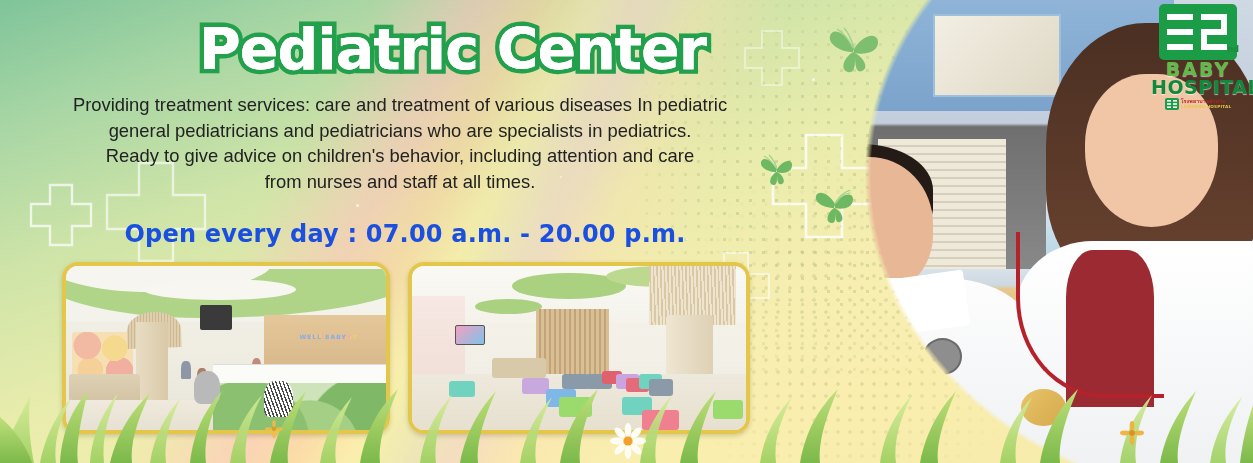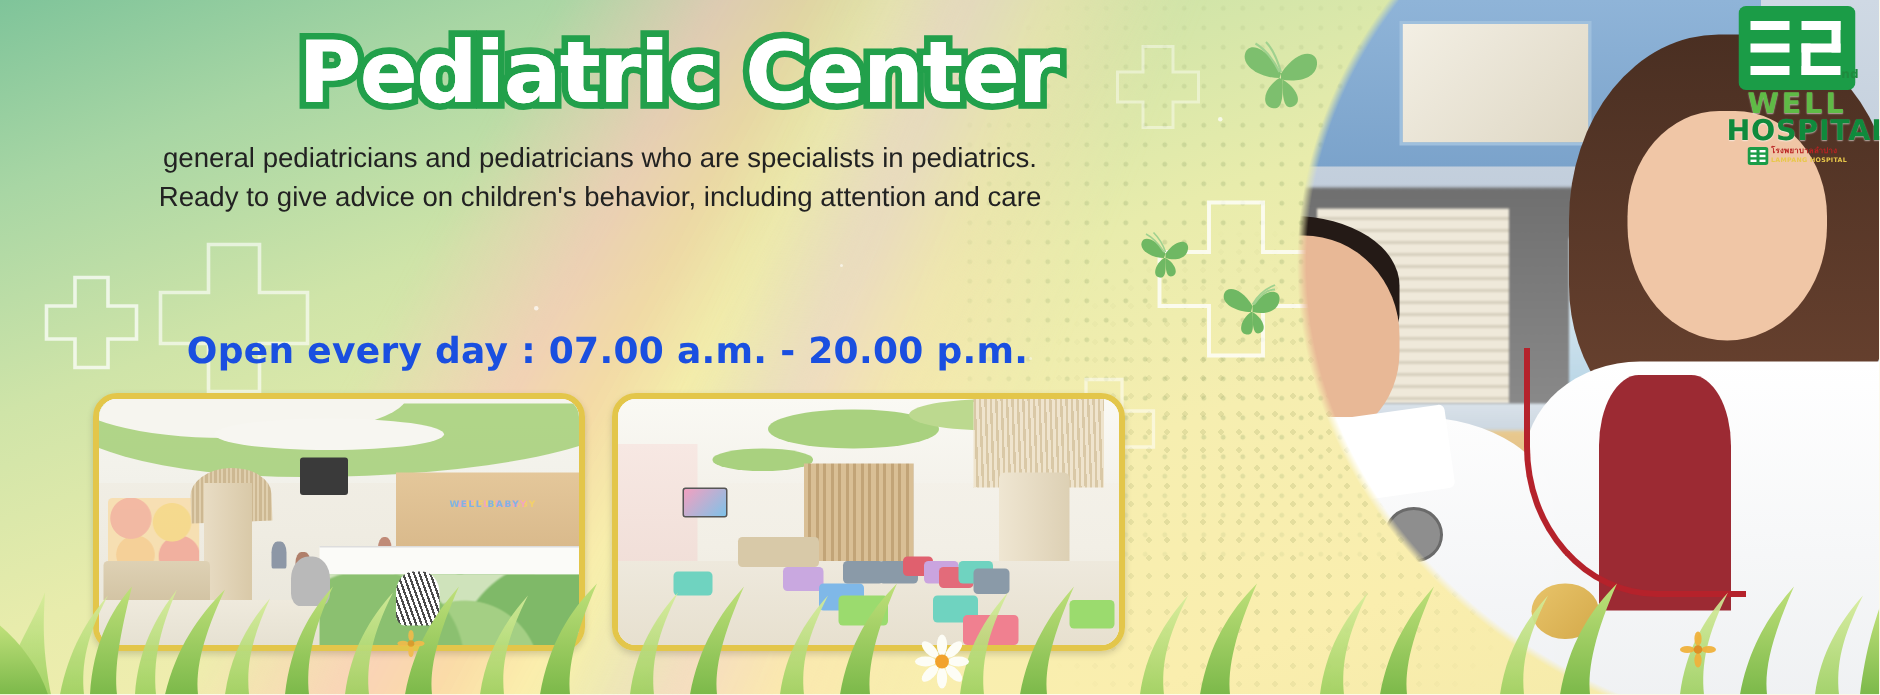--- a/index.html
+++ b/index.html
@@ -388,21 +388,21 @@
           <rect x="8" y="40" width="26" height="6"></rect>
           <rect x="42" y="10" width="26" height="6"></rect>
           <rect x="62" y="10" width="6" height="21"></rect>
           <rect x="42" y="25" width="26" height="6"></rect>
           <rect x="42" y="25" width="6" height="21"></rect>
           <rect x="42" y="40" width="26" height="6"></rect>
         </g>
       </svg>
       <span class="logo-nd">nd</span>
     </div>
-    <div class="logo-green">WELL</div>
+    <div class="logo-green">BABY</div>
     <div class="logo-hosp">HOSPITAL</div>
     <div class="logo-foot">
       <svg width="14" height="12" viewBox="0 0 14 12">
         <rect x="0" y="0" width="14" height="12" rx="2" fill="#1b9c47"></rect>
         <g fill="#ffffff">
           <rect x="2" y="2" width="4" height="1.6"></rect>
           <rect x="2" y="5.2" width="4" height="1.6"></rect>
           <rect x="2" y="8.4" width="4" height="1.6"></rect>
           <rect x="8" y="2" width="4" height="1.6"></rect>
           <rect x="8" y="5.2" width="4" height="1.6"></rect>
@@ -413,22 +413,24 @@
         <div class="logo-th">โรงพยาบาลลำปาง</div>
         <div class="logo-en">LAMPANG HOSPITAL</div>
       </div>
     </div>
   </div>
 
   <div class="title">Pediatric Center</div>
   <div class="title-fill">Pediatric Center</div>
 
   <div class="desc">
+    <div>Providing treatment services: care and treatment of various diseases In pediatric</div>
     <div>general pediatricians and pediatricians who are specialists in pediatrics.</div>
     <div>Ready to give advice on children's behavior, including attention and care</div>
+    <div>from nurses and staff at all times.</div>
   </div>
 
   <div class="hours">Open every day : 07.00 a.m. - 20.00 p.m.</div>
 
   <div class="photo photo-left">
     <div class="inner">
       <div class="lp-bg"></div>
       <div class="lp-ceil"></div>
       <div class="lp-wave1"></div>
       <div class="lp-wave2"></div>

